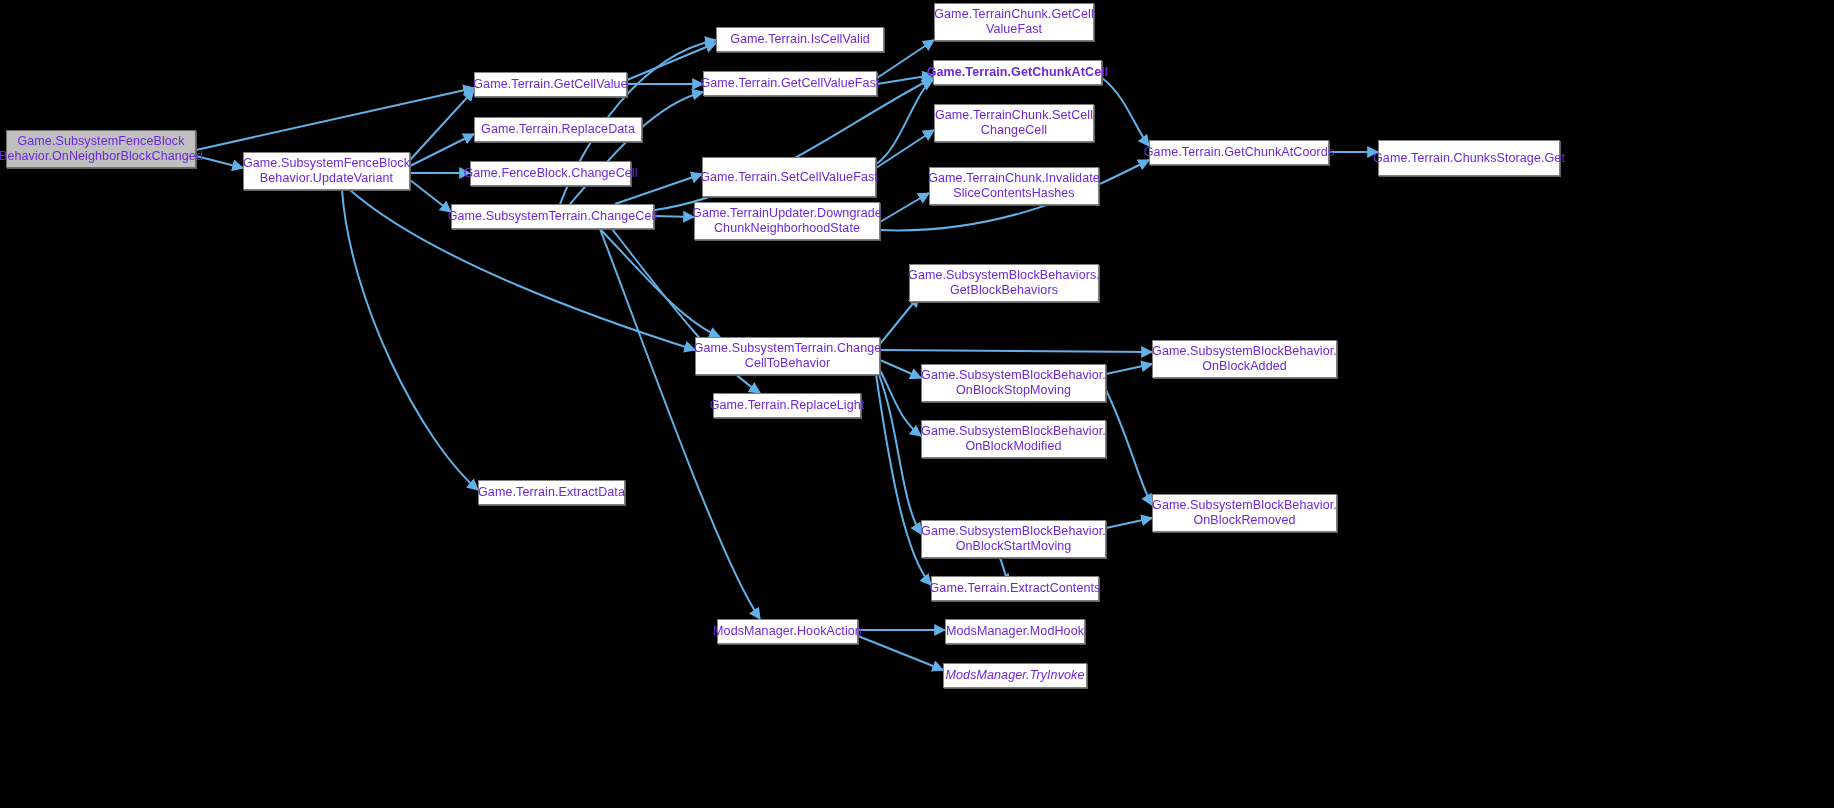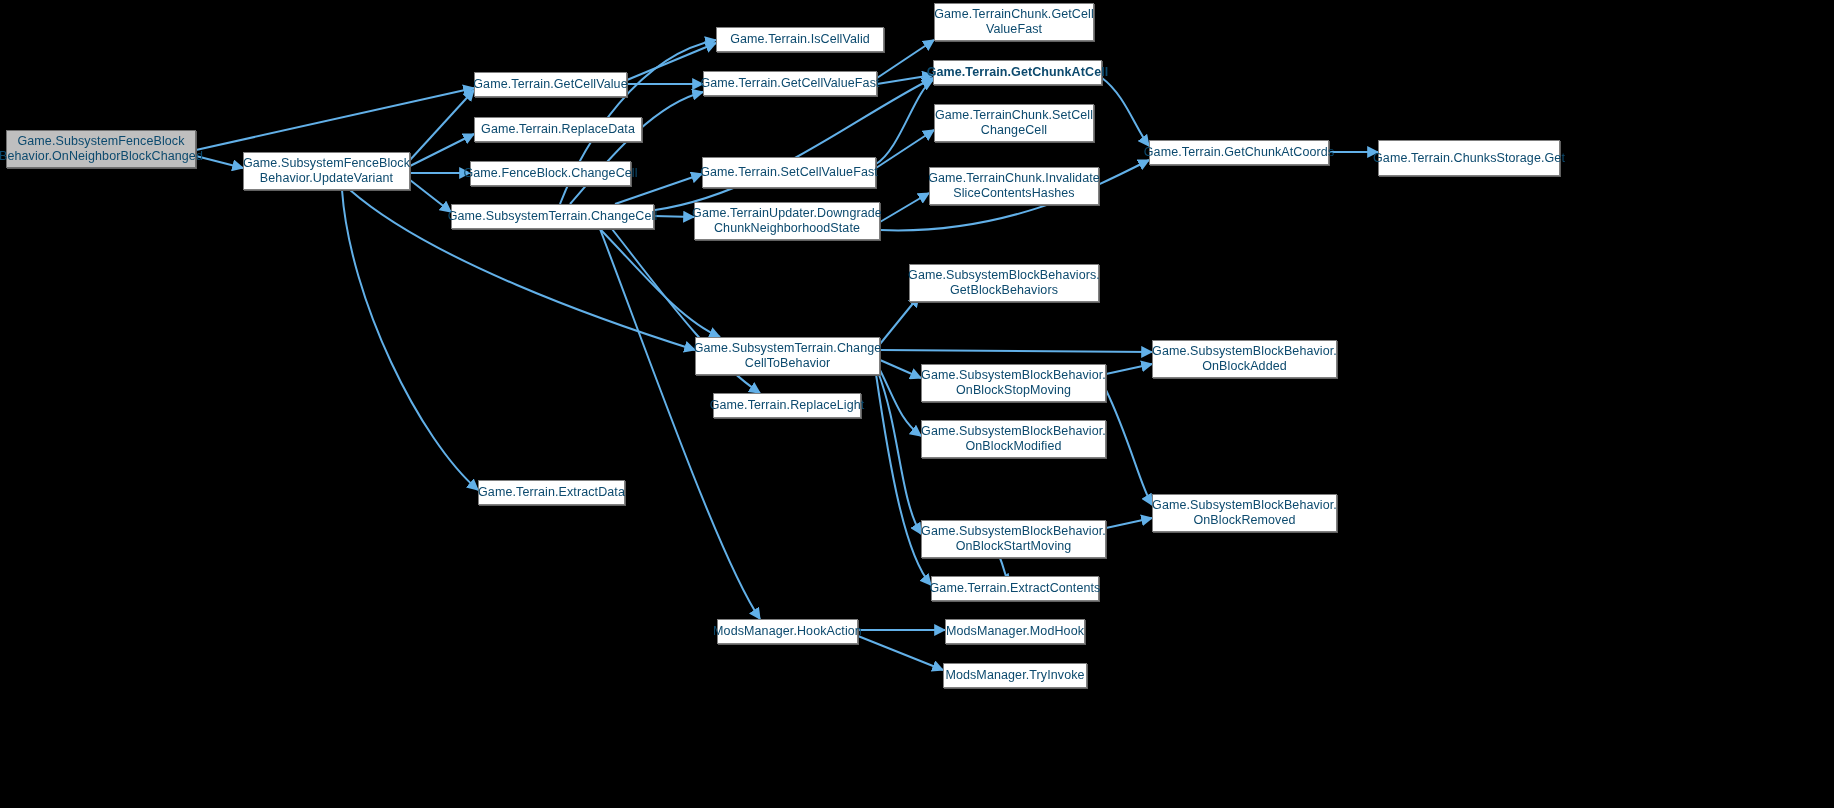--- a/index.html
+++ b/index.html
@@ -22,21 +22,21 @@
     width: 1834px;
     height: 808px;
     pointer-events: none;
   }
   .node {
     position: absolute;
     box-sizing: border-box;
     background: #ffffff;
     border: 1px solid #808080;
     box-shadow: 1px 1px 0 0 #606060;
-    color: #0c4a6e;
+    color: #6d28d9;
     font-size: 12.5px;
     line-height: 15px;
     display: flex;
     align-items: center;
     justify-content: center;
     text-align: center;
     padding: 1px 12px;
     white-space: pre-line;
     letter-spacing: 0.1px;
   }
@@ -99,21 +99,21 @@
 Behavior.OnNeighborBlockChanged</div>
       <div class="node" style="left: 243px; top: 152px; width: 167px; height: 38px;">Game.SubsystemFenceBlock
 Behavior.UpdateVariant</div>
       <div class="node" style="left: 474px; top: 72px; width: 153px; height: 25px;">Game.Terrain.GetCellValue</div>
       <div class="node" style="left: 474px; top: 117px; width: 168px; height: 25px;">Game.Terrain.ReplaceData</div>
       <div class="node" style="left: 470px; top: 161px; width: 161px; height: 25px;">Game.FenceBlock.ChangeCell</div>
       <div class="node" style="left: 451px; top: 204px; width: 203px; height: 25px;">Game.SubsystemTerrain.ChangeCell</div>
       <div class="node" style="left: 478px; top: 480px; width: 147px; height: 25px;">Game.Terrain.ExtractData</div>
       <div class="node" style="left: 716px; top: 27px; width: 168px; height: 25px;">Game.Terrain.IsCellValid</div>
       <div class="node" style="left: 703px; top: 71px; width: 174px; height: 25px;">Game.Terrain.GetCellValueFast</div>
-      <div class="node" style="left: 702px; top: 157px; width: 174px; height: 31px;">Game.Terrain.SetCellValueFast</div>
+      <div class="node" style="left: 702px; top: 157px; width: 174px; height: 40px;">Game.Terrain.SetCellValueFast</div>
       <div class="node" style="left: 694px; top: 202px; width: 186px; height: 38px;">Game.TerrainUpdater.Downgrade
 ChunkNeighborhoodState</div>
       <div class="node" style="left: 934px; top: 3px; width: 160px; height: 38px;">Game.TerrainChunk.GetCell
 ValueFast</div>
       <div class="node" style="left: 933px; top: 60px; width: 169px; height: 25px; font-weight: bold;">Game.Terrain.GetChunkAtCell</div>
       <div class="node" style="left: 934px; top: 104px; width: 160px; height: 38px;">Game.TerrainChunk.SetCell
 ChangeCell</div>
       <div class="node" style="left: 929px; top: 167px; width: 170px; height: 38px;">Game.TerrainChunk.Invalidate
 SliceContentsHashes</div>
       <div class="node" style="left: 1149px; top: 140px; width: 180px; height: 25px; text-align: right;">Game.Terrain.GetChunkAtCoords</div>
@@ -129,15 +129,15 @@
 OnBlockModified</div>
       <div class="node" style="left: 921px; top: 520px; width: 185px; height: 38px;">Game.SubsystemBlockBehavior.
 OnBlockStartMoving</div>
       <div class="node" style="left: 931px; top: 576px; width: 168px; height: 25px;">Game.Terrain.ExtractContents</div>
       <div class="node" style="left: 1152px; top: 340px; width: 185px; height: 38px;">Game.SubsystemBlockBehavior.
 OnBlockAdded</div>
       <div class="node" style="left: 1152px; top: 494px; width: 185px; height: 38px;">Game.SubsystemBlockBehavior.
 OnBlockRemoved</div>
       <div class="node" style="left: 717px; top: 619px; width: 141px; height: 25px;">ModsManager.HookAction</div>
       <div class="node" style="left: 945px; top: 619px; width: 140px; height: 25px;">ModsManager.ModHook</div>
-      <div class="node" style="left: 943px; top: 663px; width: 144px; height: 25px;">ModsManager.TryInvoke</div>
+      <div class="node" style="left: 943px; top: 663px; width: 144px; height: 25px; font-style: italic;">ModsManager.TryInvoke</div>
     </div>
 </div>
 
 </body></html>

